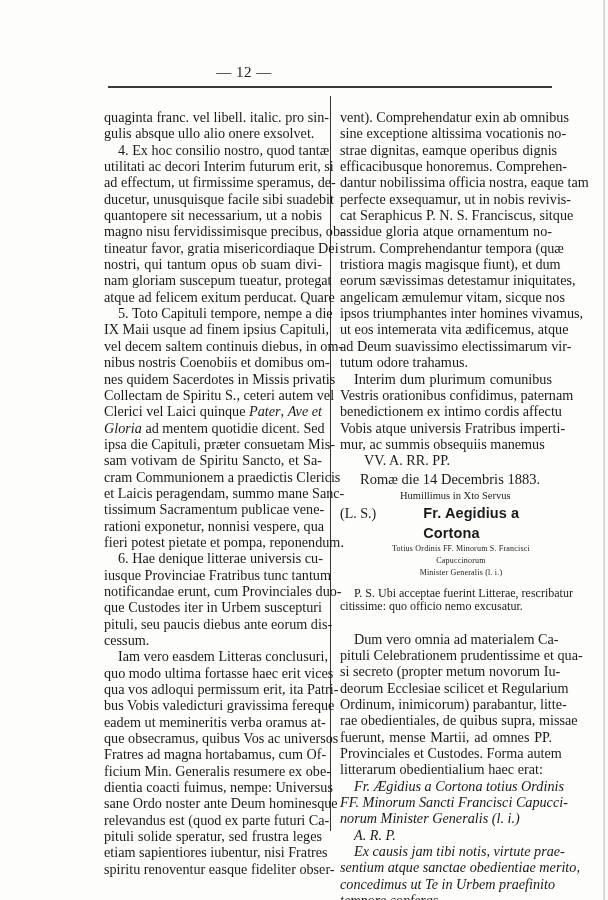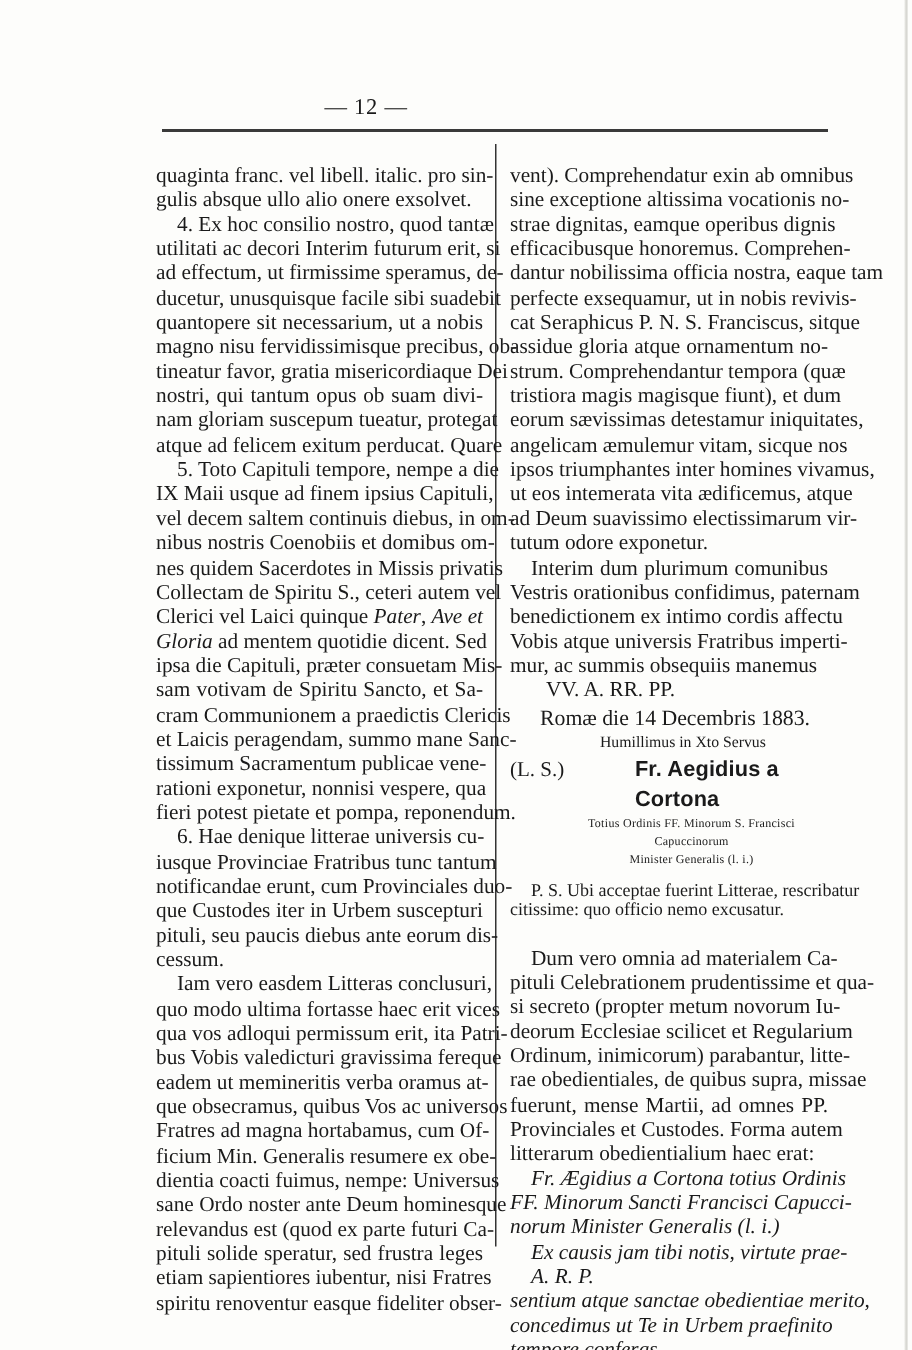--- a/index.html
+++ b/index.html
@@ -132,21 +132,21 @@
   <span class="line">perfecte exsequamur, ut in nobis revivis-</span>
   <span class="line">cat Seraphicus P. N. S. Franciscus, sitque</span>
   <span class="line">assidue gloria atque ornamentum no-</span>
   <span class="line">strum. Comprehendantur tempora (quæ</span>
   <span class="line">tristiora magis magisque fiunt), et dum</span>
   <span class="line">eorum sævissimas detestamur iniquitates,</span>
   <span class="line">angelicam æmulemur vitam, sicque nos</span>
   <span class="line">ipsos triumphantes inter homines vivamus,</span>
   <span class="line">ut eos intemerata vita ædificemus, atque</span>
   <span class="line">ad Deum suavissimo electissimarum vir-</span>
-  <span class="line last">tutum odore exponetur.</span>
+  <span class="line last">tutum odore trahamus.</span>
   <span class="line indent">Interim dum plurimum comunibus</span>
   <span class="line">Vestris orationibus confidimus, paternam</span>
   <span class="line">benedictionem ex intimo cordis affectu</span>
   <span class="line">Vobis atque universis Fratribus imperti-</span>
   <span class="line last">mur, ac summis obsequiis manemus</span>
   <span class="line sig-indent">VV. A. RR. PP.</span>
 
   <div class="dateline">Romæ die 14 Decembris 1883.</div>
 
   <div class="sig-block">
@@ -173,18 +173,18 @@
   <span class="line">deorum Ecclesiae scilicet et Regularium</span>
   <span class="line">Ordinum, inimicorum) parabantur, litte-</span>
   <span class="line">rae obedientiales, de quibus supra, missae</span>
   <span class="line">fuerunt, mense Martii, ad omnes PP.</span>
   <span class="line">Provinciales et Custodes. Forma autem</span>
   <span class="line last">litterarum obedientialium haec erat:</span>
 
   <span class="line indent italic">Fr. Ægidius a Cortona totius Ordinis</span>
   <span class="line italic">FF. Minorum Sancti Francisci Capucci-</span>
   <span class="line italic last">norum Minister Generalis (l. i.)</span>
+  <span class="line indent italic last">A. R. P.</span>
   <span class="line indent italic">Ex causis jam tibi notis, virtute prae-</span>
-  <span class="line indent italic last">A. R. P.</span>
   <span class="line italic">sentium atque sanctae obedientiae merito,</span>
   <span class="line italic">concedimus ut Te in Urbem praefinito</span>
   <span class="line italic last">tempore conferas.</span>
 </div>
 
 </body></html>

